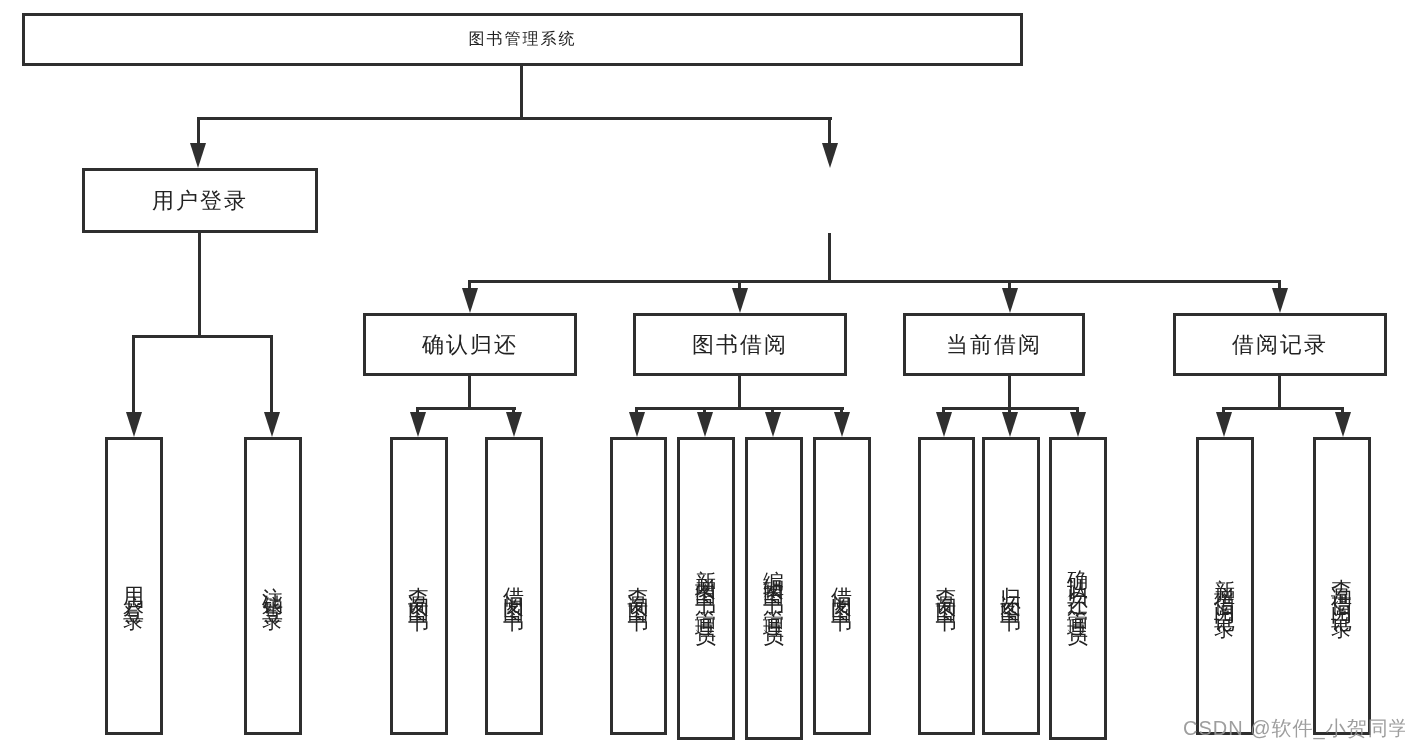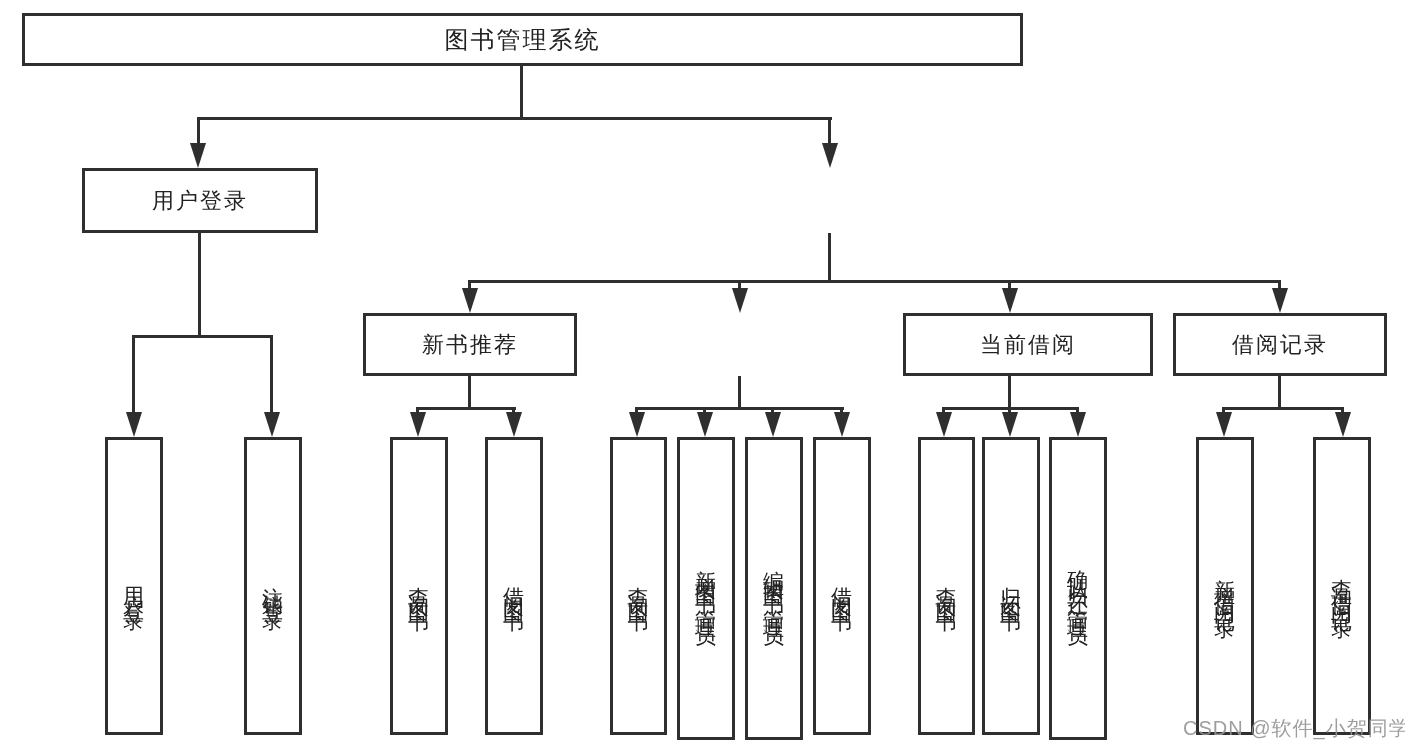--- a/index.html
+++ b/index.html
@@ -11,21 +11,21 @@
     position:absolute;
     box-sizing:border-box;
     background:#ffffff;
     border:3px solid #2f2f2f;
     display:flex;
     align-items:center;
     justify-content:center;
     color:#222222;
   }
   .hbox{font-size:22px;letter-spacing:2px;white-space:nowrap;}
-  .root{font-size:24px;}
+  .root{font-size:16px;}
   .vbox .vtext{
     writing-mode:vertical-rl;
     text-orientation:mixed;
     font-size:21px;
     letter-spacing:8px;
     line-height:1;
   }
 
   
   .hline,.vline{position:absolute;background:#2f2f2f;}
@@ -52,24 +52,25 @@
 </head>
 <body>
 
 <div id="canvas">
 
   <div class="box hbox root" style="left:22px;top:13px;width:1001px;height:53px;">图书管理系统</div>
 
   <div class="box hbox" style="left:82px;top:168px;width:236px;height:65px;">用户登录</div>
 
 
-  <div class="box hbox" style="left:363px;top:313px;width:214px;height:63px;">新书推荐</div>
+  <div class="box hbox" style="left:363px;top:313px;width:214px;height:63px;">确认归还</div>
 
+  <div class="box hbox" style="left:633px;top:313px;width:214px;height:63px;">图书借阅</div>
 
-  <div class="box hbox" style="left:903px;top:313px;width:250px;height:63px;">当前借阅</div>
+  <div class="box hbox" style="left:903px;top:313px;width:182px;height:63px;">当前借阅</div>
 
   <div class="box hbox" style="left:1173px;top:313px;width:214px;height:63px;">借阅记录</div>
 
   <div class="box vbox" style="left:105px;top:437px;width:58px;height:298px;">
     <span class="vtext">用户登录</span>
   </div>
   <div class="box vbox" style="left:244px;top:437px;width:58px;height:298px;">
     <span class="vtext">注销登录</span>
   </div>
 

